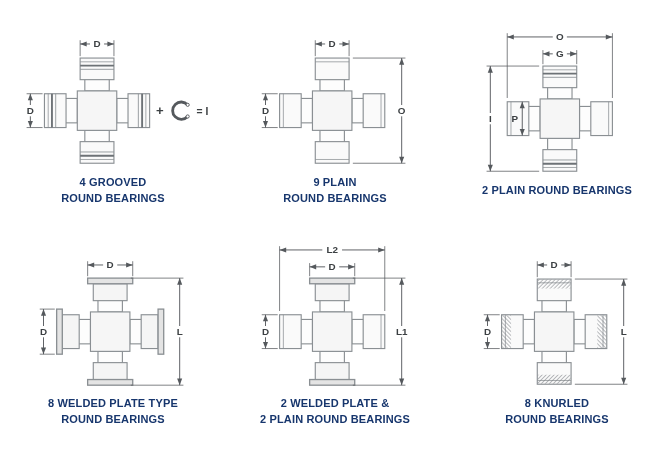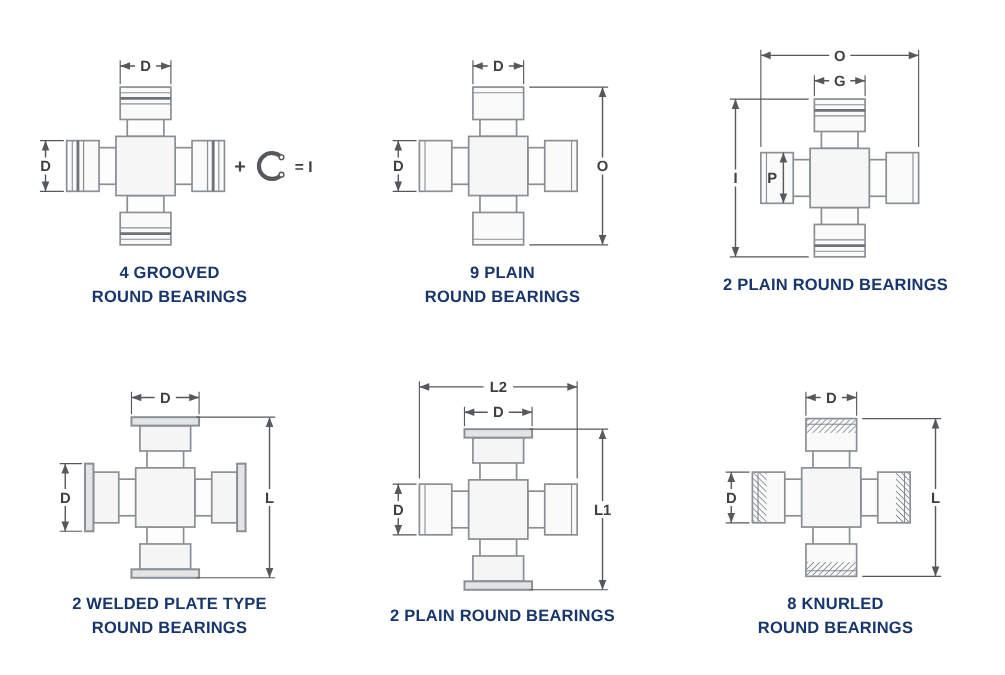--- a/index.html
+++ b/index.html
@@ -257,21 +257,21 @@
           <line x1="22" y1="-57" x2="78" y2="-57" stroke="#55595d" stroke-width="0.8"></line>
           <line x1="22" y1="57" x2="78" y2="57" stroke="#55595d" stroke-width="0.8"></line>
           <line x1="74" y1="-57" x2="74" y2="-6" stroke="#55595d" stroke-width="1"></line>
           <line x1="74" y1="6" x2="74" y2="57" stroke="#55595d" stroke-width="1"></line>
           <polygon points="74,-57 71.3,-50 76.7,-50" fill="#55595d"></polygon>
           <polygon points="74,57 71.3,50 76.7,50" fill="#55595d"></polygon>
           <text x="74" y="3.6" text-anchor="middle" font-size="10.5" font-weight="bold" fill="#3c4043" font-family="Liberation Sans, sans-serif">L</text>
         </g>
       </svg>
     <figcaption class="caption">
-      <span>2 WELDED PLATE TYPE</span>
+      <span>8 WELDED PLATE TYPE</span>
       <span>ROUND BEARINGS</span>
     </figcaption>
   </figure>
 
   <figure class="cell">
     <svg class="draw" viewBox="0 0 230 158">
         <defs>
           <pattern id="kn4" width="3" height="3" patternUnits="userSpaceOnUse" patternTransform="rotate(45)">
             <line x1="0" y1="0" x2="0" y2="3" stroke="#7a7f83" stroke-width="1.1"></line>
           </pattern>
@@ -322,20 +322,21 @@
           <line x1="22" y1="-57" x2="78" y2="-57" stroke="#55595d" stroke-width="0.8"></line>
           <line x1="22" y1="57" x2="78" y2="57" stroke="#55595d" stroke-width="0.8"></line>
           <line x1="74" y1="-57" x2="74" y2="-6" stroke="#55595d" stroke-width="1"></line>
           <line x1="74" y1="6" x2="74" y2="57" stroke="#55595d" stroke-width="1"></line>
           <polygon points="74,-57 71.3,-50 76.7,-50" fill="#55595d"></polygon>
           <polygon points="74,57 71.3,50 76.7,50" fill="#55595d"></polygon>
           <text x="74" y="3.6" text-anchor="middle" font-size="10.5" font-weight="bold" fill="#3c4043" font-family="Liberation Sans, sans-serif">L1</text>
         </g>
       </svg>
     <figcaption class="caption">
+      <span>2 WELDED PLATE &amp;</span>
       <span>2 PLAIN ROUND BEARINGS</span>
     </figcaption>
   </figure>
 
   <figure class="cell">
     <svg class="draw" viewBox="0 0 230 158">
         <defs>
           <pattern id="kn5" width="3" height="3" patternUnits="userSpaceOnUse" patternTransform="rotate(45)">
             <line x1="0" y1="0" x2="0" y2="3" stroke="#7a7f83" stroke-width="1.1"></line>
           </pattern>

